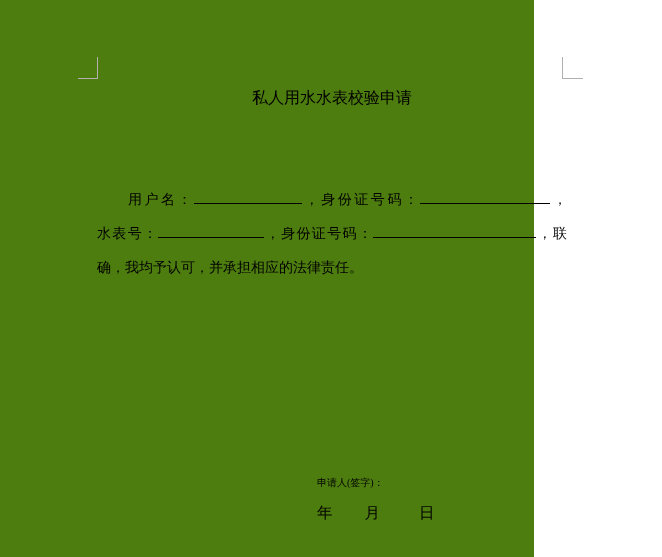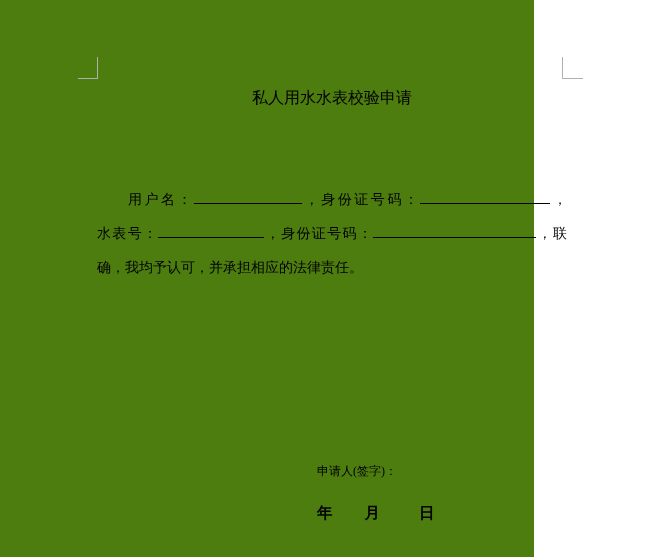--- a/index.html
+++ b/index.html
@@ -74,33 +74,32 @@
   }
   .blank {
     display: inline-block;
     height: 14px;
     border-bottom: 1px solid #000000;
     text-indent: 0;
   }
   .signature {
     position: absolute;
     left: 317px;
-    top: 454px;
-    font-size: 12px;
+    top: 466px;
+    font-size: 10px;
     line-height: 34px;
     white-space: nowrap;
   }
   .dateline {
     position: absolute;
     left: 317px;
     top: 496px;
     font-size: 15.5px;
     line-height: 34px;
     white-space: nowrap;
-    font-weight: bold;
   }
   .dateline .month { margin-left: 32px; }
   .dateline .day   { margin-left: 39px; }
 </style>
 </head>
 <body style="background: rgb(255, 255, 255); color: rgb(0, 0, 0);">
 
 <div class="page">
 
   <div class="mark tl-v" style="background: rgb(176, 176, 176);"></div>

